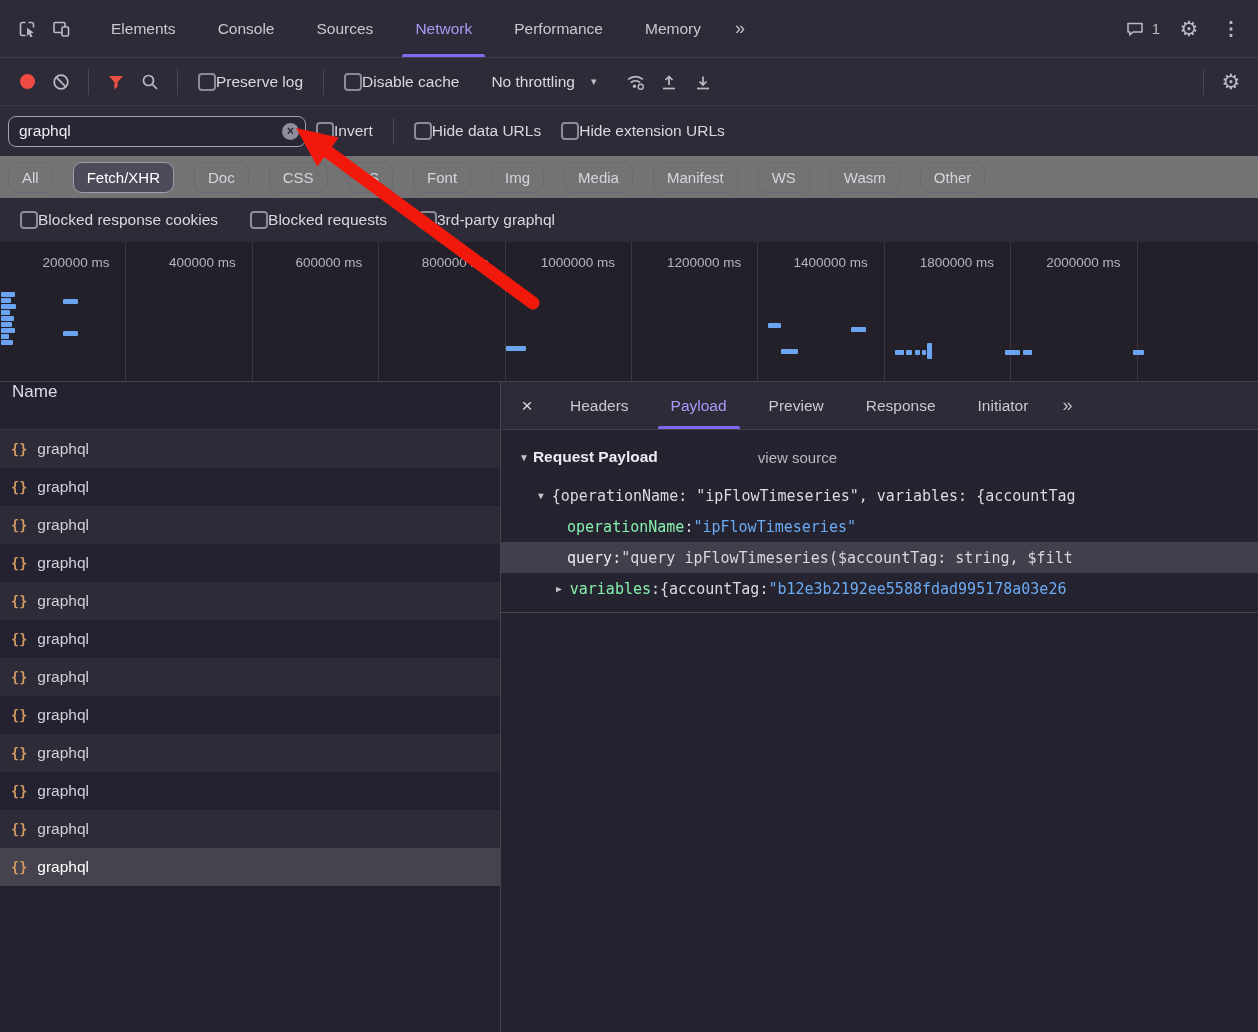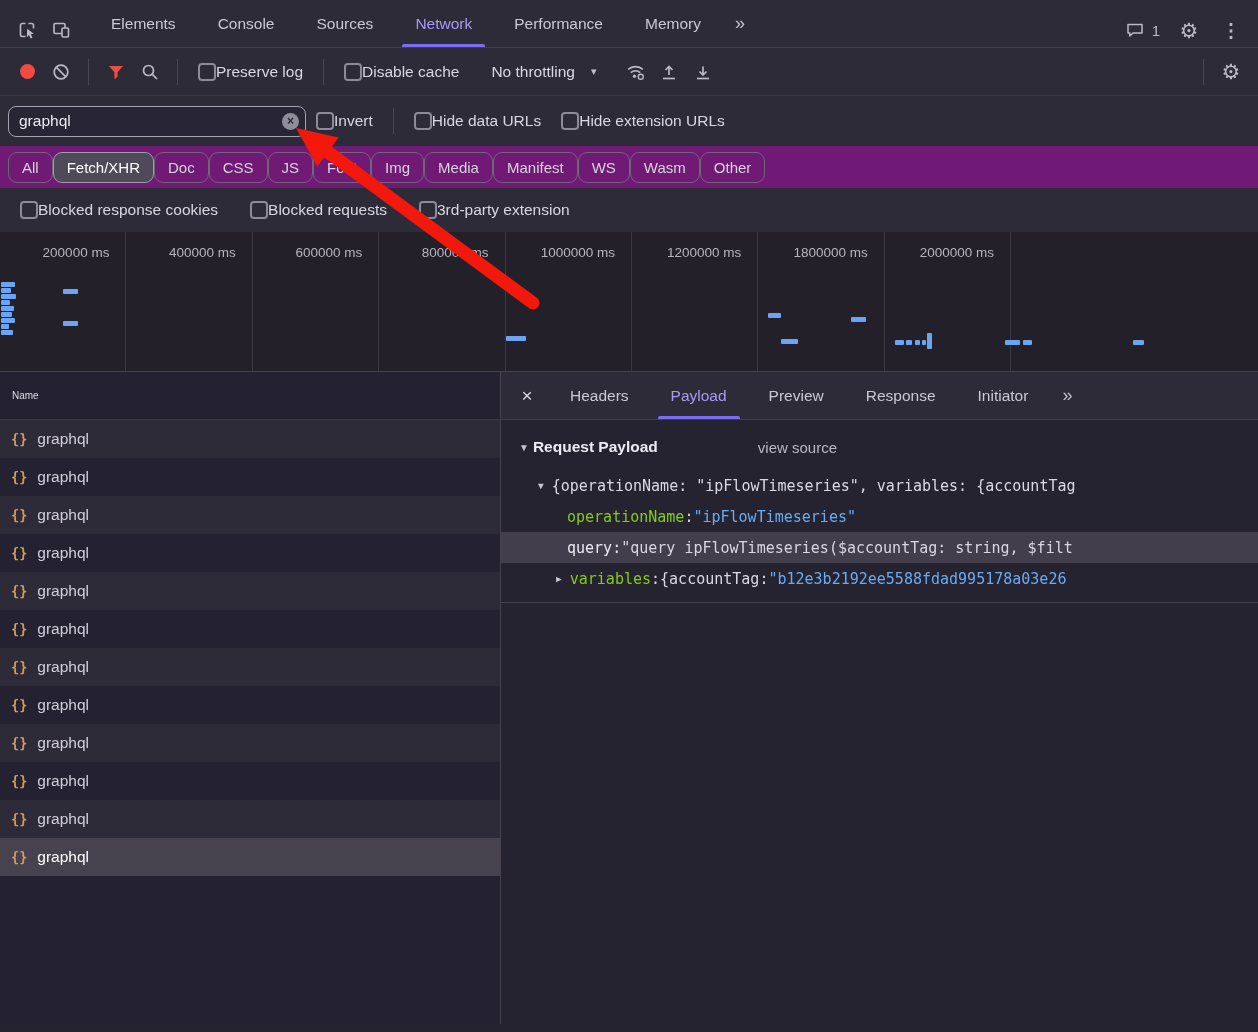--- a/index.html
+++ b/index.html
@@ -4,21 +4,21 @@
 <style>
   *{margin:0;padding:0;box-sizing:border-box}
   html,body{width:1258px;height:1032px}
   body{background:#262330;color:#dddbe4;font-family:"Liberation Sans",sans-serif;position:relative;overflow:hidden}
   .vsep{width:1px;height:26px;background:#4a4654;margin:0 10px;flex:none}
   .spacer{flex:1}
   .icon-btn{width:34px;height:34px;border-radius:4px;display:flex;align-items:center;justify-content:center;color:#bcb9c6;flex:none}
   svg.ic{display:block}
 
   
-  .topbar{height:48px;background:#2e2b38;border-bottom:1px solid #413d4b;display:flex;align-items:flex-end;padding:0 10px}
+  .topbar{height:58px;background:#2e2b38;border-bottom:1px solid #413d4b;display:flex;align-items:center;padding:0 10px}
   .tabs{display:flex;height:100%;margin-left:12px}
   .tab{height:100%;display:flex;align-items:center;padding:0 21px;font-size:15.5px;color:#cbc8d4;position:relative;white-space:nowrap;cursor:default}
   .tab.active{color:#a79bf7}
   .tab.active::after{content:"";position:absolute;bottom:0;left:8px;right:8px;height:3px;background:#7d6bf2;border-radius:2px 2px 0 0}
   .tab.more{padding:0 13px;font-size:18px;color:#c2bfca}
   .top-right{margin-left:auto;display:flex;align-items:center;gap:8px}
   .msg-count{display:flex;align-items:center;gap:7px;color:#bcb9c6;font-size:15px;padding:0 4px}
   .glyph-gear{font-size:21px;line-height:1}
   .glyph-kebab{font-size:19px;font-weight:bold;line-height:1}
 
@@ -32,36 +32,36 @@
   .red{color:#ea4f46}
 
   
   .filter-row{height:50px;background:#2e2b38;display:flex;align-items:center;padding:0 8px}
   .filter-input-wrap{position:relative;width:298px;height:31px;flex:none}
   .filter-input-wrap input{width:100%;height:100%;background:#282534;border:1px solid #a3a0b0;border-radius:8px;color:#eceaf2;font-size:15.5px;font-family:"Liberation Sans",sans-serif;padding:0 30px 0 10px;outline:none}
   .clear-btn{position:absolute;right:7px;top:7px;width:17px;height:17px;border-radius:50%;background:#908d9b;color:#2a2734;font-size:12px;font-weight:bold;display:flex;align-items:center;justify-content:center;line-height:1}
   .filter-row .cb-group.first{}
 
   
-  .chips-row{height:42px;background:#701a75;display:flex;align-items:center;gap:0;padding:0 8px}
+  .chips-row{height:42px;background:#737373;display:flex;align-items:center;gap:20px;padding:0 8px}
   .chip{height:31px;display:flex;align-items:center;padding:0 13px;border:1px solid #6c6877;border-radius:9px;font-size:15px;color:#d6d4dd;white-space:nowrap}
   .chip.active{background:#4e4a59;border-color:#9f9cac;color:#fff}
 
   .cookies-row{height:44px;background:#2e2b38;display:flex;align-items:center;padding:0 10px}
   .cookies-row .cb-group{margin-right:22px}
 
   
   .timeline{height:140px;background:#232029;border-bottom:1px solid #45414d;position:relative;overflow:hidden;display:flex}
   .tl-seg{width:126.4px;flex:none;border-right:1px solid #3b3744;padding:13px 16px 0 0;text-align:right;font-size:13.5px;color:#b7b4bf;white-space:nowrap;overflow:hidden}
   .tl-bar{position:absolute;left:var(--x);top:var(--y);width:var(--w);height:var(--h,5px);background:#6ba4f0;border-radius:1px}
 
   
   .content{display:flex;height:652px}
   .left-panel{width:501px;flex:none;border-right:1px solid #45414d;background:#242230;display:flex;flex-direction:column}
-  .name-header{height:48px;flex:none;display:flex;align-items:center;padding:0 12px;font-size:10px;color:#dddbe4;border-bottom:1px solid #3b3744}
+  .name-header{height:48px;flex:none;display:flex;align-items:flex-start;padding:0 12px;font-size:17px;color:#dddbe4;border-bottom:1px solid #3b3744}
   .rows{display:flex;flex-direction:column}
   .req-row{height:38px;flex:none;display:flex;align-items:center;gap:10px;padding:0 11px;font-size:15.5px;color:#d2cfda;background:transparent}
   .req-row:nth-child(odd){background:#2e2b38}
   .req-row.selected{background:#46424e;color:#fff}
   .braces{font-family:"DejaVu Sans Mono",monospace;font-size:13.5px;color:#d19a60;font-weight:bold}
 
   .right-panel{flex:1;display:flex;flex-direction:column;background:#262330;min-width:0}
   .detail-tabs{height:48px;flex:none;display:flex;align-items:center;background:#2e2b38;border-bottom:1px solid #413d4b;padding:0 4px}
   .detail-tabs .tab{height:100%}
   .close-x{width:44px;height:100%;display:flex;align-items:center;justify-content:center;font-size:19px;color:#d8d6de}
@@ -70,21 +70,21 @@
   .payload{flex:1;position:relative}
   .payload-head{display:flex;align-items:center;margin:14px 0 10px 18px;height:26px}
   .tri{font-size:10px;color:#c6c3ce;margin-right:4px}
   .payload-title{font-weight:bold;font-size:15.5px;color:#edebf3}
   .view-source{margin-left:100px;font-size:15px;color:#bbb8c4}
   .tline{height:31px;display:flex;align-items:center;font-family:"DejaVu Sans Mono",monospace;font-size:15px;white-space:nowrap;overflow:hidden}
   .tline .tri{font-size:9.5px;margin-right:8px}
   .l-summary{padding-left:37px}
   .l-kv{padding-left:66px}
   .l-vars{padding-left:55px}
-  .key{color:#84cc16}
+  .key{color:#86efac}
   .val{color:#6aabf4}
   .plain{color:#dbd9e2}
   .l-query{background:#423e4b}
   .key-w{color:#eceaf2}
   .val-w{color:#d9d7e1}
   .l-query .plain{color:#e9e7ef}
   .divider{border-top:1px solid #45414d;margin-top:8px}
 
   
   .annotation{position:absolute;left:0;top:0;pointer-events:none;z-index:60}
@@ -270,31 +270,32 @@
   <label class="cb-group">
     <span class="cb"></span>
     <span>Blocked response cookies</span>
   </label>
   <label class="cb-group">
     <span class="cb"></span>
     <span>Blocked requests</span>
   </label>
   <label class="cb-group">
     <span class="cb"></span>
-    <span>3rd-party extension</span>
+    <span>3rd-party graphql</span>
   </label>
 </div>
 
 <div class="timeline">
   <div class="tl-seg">200000 ms</div>
     <div class="tl-seg">400000 ms</div>
     <div class="tl-seg">600000 ms</div>
     <div class="tl-seg">800000 ms</div>
     <div class="tl-seg">1000000 ms</div>
     <div class="tl-seg">1200000 ms</div>
+    <div class="tl-seg">1400000 ms</div>
     <div class="tl-seg">1800000 ms</div>
     <div class="tl-seg">2000000 ms</div>
   <div class="tl-bar" style="--x: 1px; --y: 50px; --w: 14px;"></div>
     <div class="tl-bar" style="--x: 1px; --y: 56px; --w: 10px;"></div>
     <div class="tl-bar" style="--x: 1px; --y: 62px; --w: 15px;"></div>
     <div class="tl-bar" style="--x: 1px; --y: 68px; --w: 9px;"></div>
     <div class="tl-bar" style="--x: 1px; --y: 74px; --w: 13px;"></div>
     <div class="tl-bar" style="--x: 1px; --y: 80px; --w: 11px;"></div>
     <div class="tl-bar" style="--x: 1px; --y: 86px; --w: 14px;"></div>
     <div class="tl-bar" style="--x: 1px; --y: 92px; --w: 8px;"></div>

